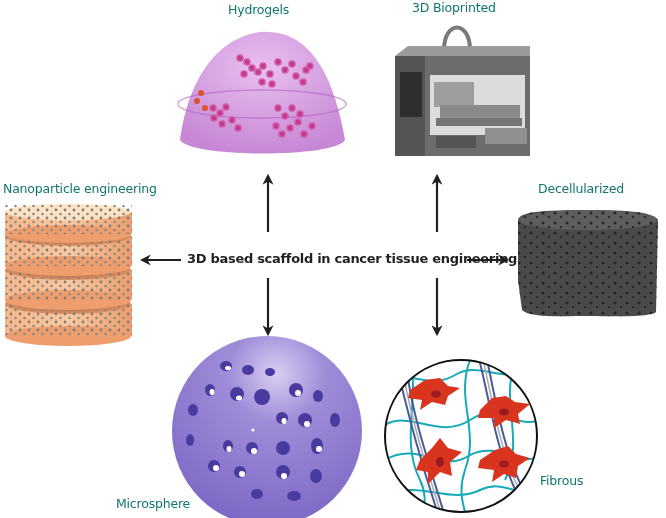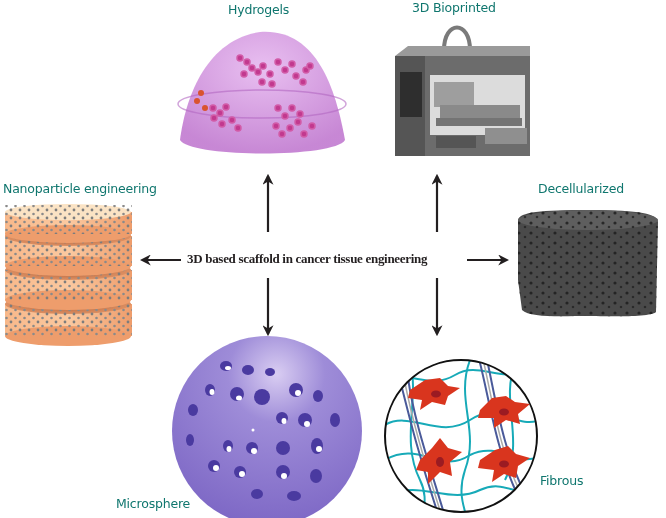--- a/index.html
+++ b/index.html
@@ -1,19 +1,19 @@
 <!DOCTYPE html>
 <html><head>
 <meta charset="utf-8">
 <style>
   html, body { margin:0; padding:0; background:#ffffff; }
   body { width:666px; height:518px; position:relative; overflow:hidden;
          font-family:"DejaVu Sans", "Liberation Sans", sans-serif; }
   .label { position:absolute; font-size:12.5px; color:#0f766e; white-space:nowrap; letter-spacing:-0.2px; }
-  .center-label { position:absolute; font-size:13px; font-weight:bold; color:#231f20; white-space:nowrap; letter-spacing:-0.3px;font-family:Liberation Serif, serif; }
+  .center-label { position:absolute; font-size:13px; font-weight:bold; color:#231f20; white-space:nowrap; letter-spacing:-0.3px; }
   svg { position:absolute; left:0; top:0; }
 </style>
 </head>
 <body>
 
 <div class="label" style="left:228px; top:2px;">Hydrogels</div>
 <div class="label" style="left:405px; top:0px;margin-left:7px;">3D Bioprinted</div>
 <div class="label" style="left:3px; top:181px;">Nanoparticle engineering</div>
 <div class="label" style="left:538px; top:181px;text-align:right;">Decellularized</div>
 <div class="label" style="left:116px; top:496px;">Microsphere</div>

